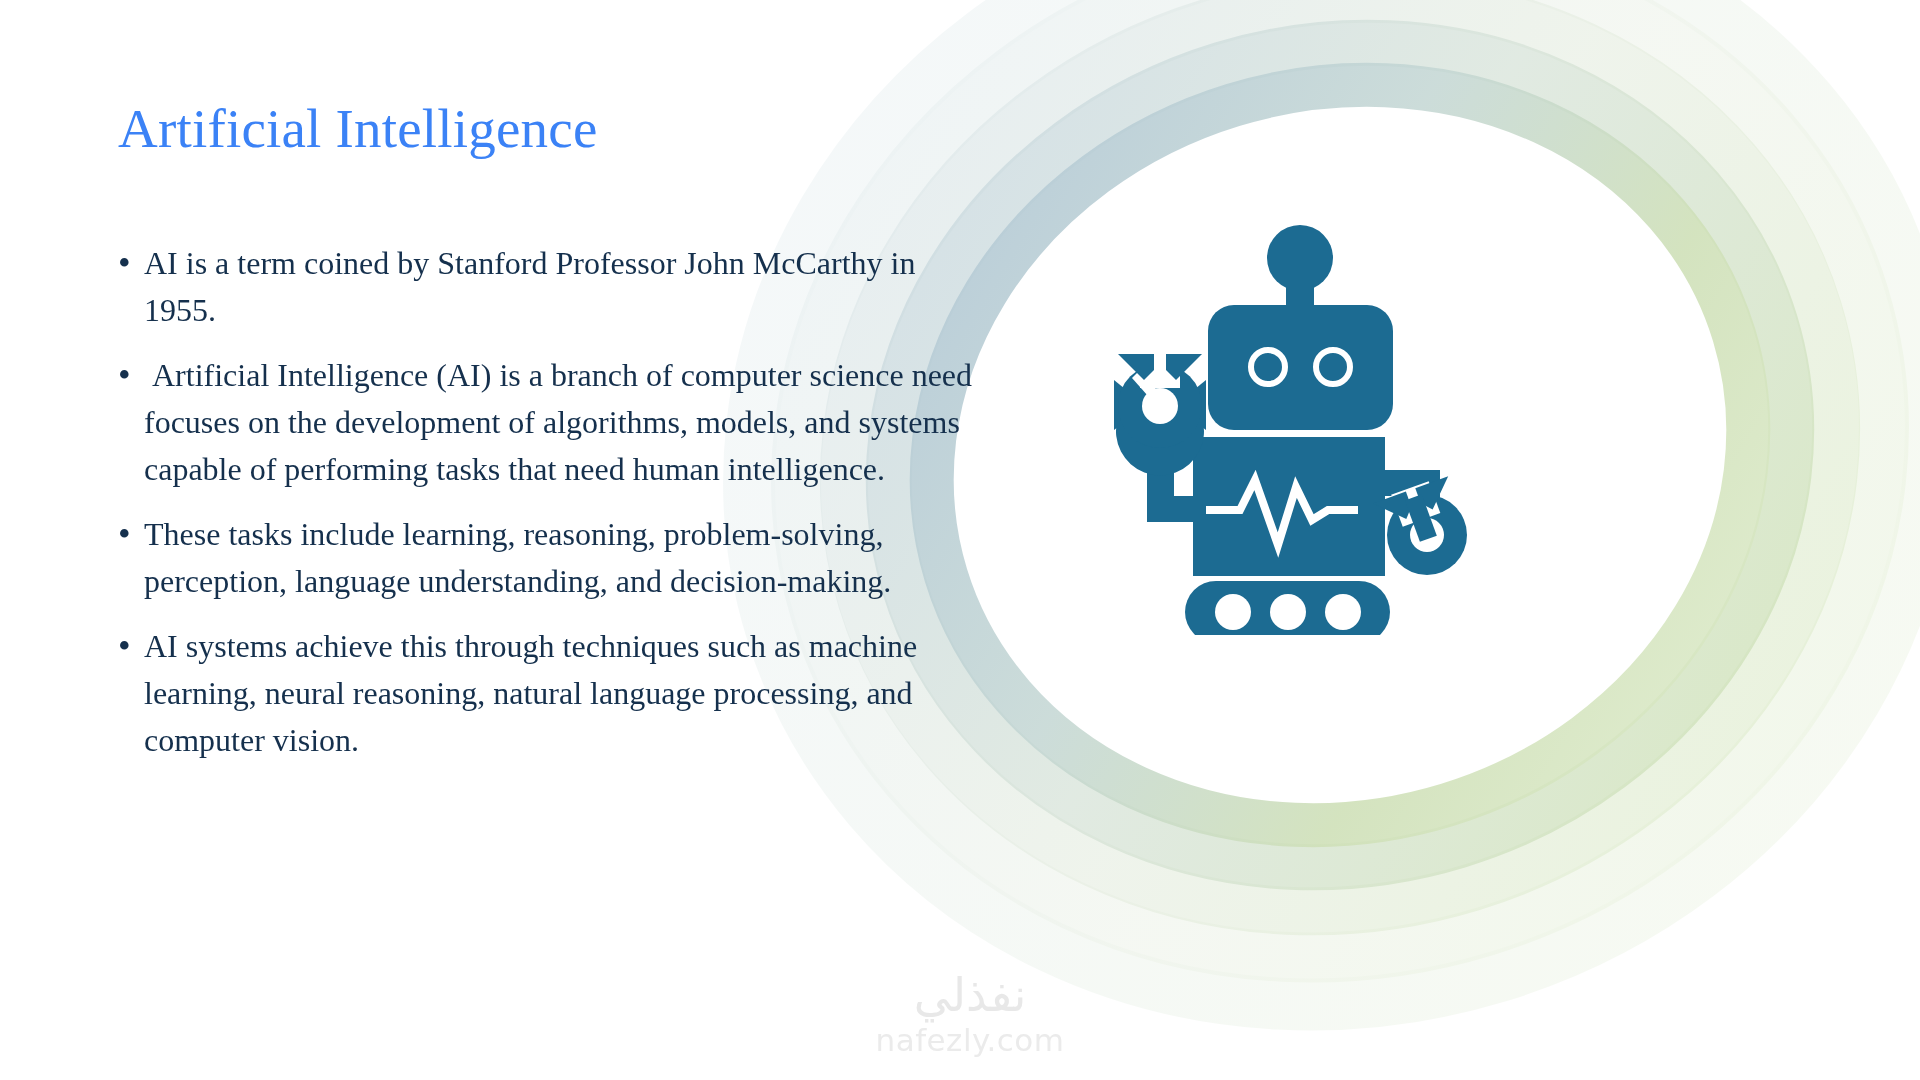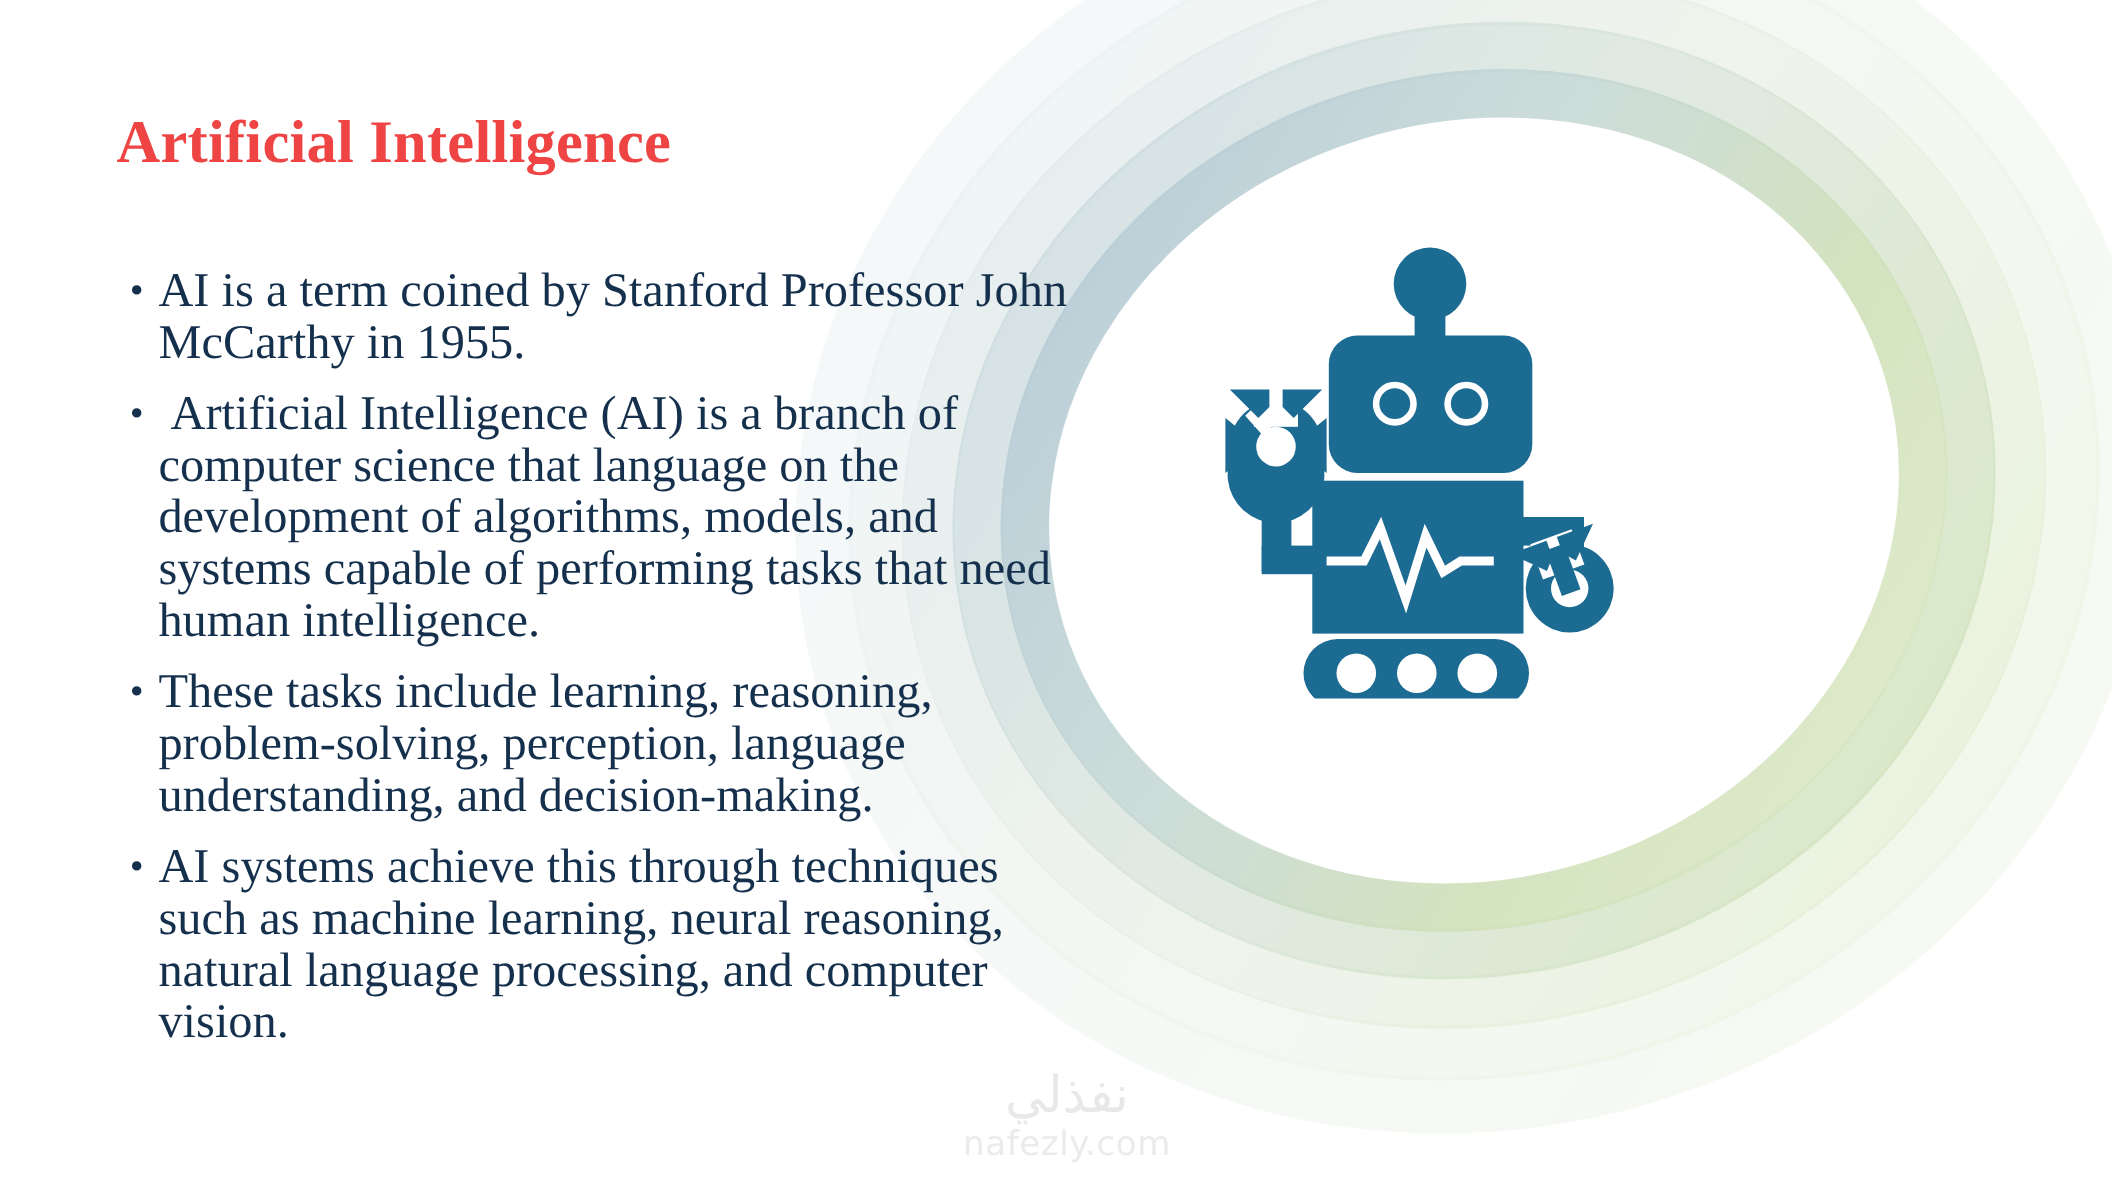--- a/index.html
+++ b/index.html
@@ -30,26 +30,26 @@
     top: 0;
     left: 0;
     width: 1920px;
     height: 1080px;
     pointer-events: none;
   }
 
   
   #title {
     position: absolute;
-    left: 106px;
+    left: 118px;
     top: 100px;
     font-size: 55px;
     line-height: 1.05;
-    color: #ef4444;
-    font-weight: 700;
+    color: #3b82f6;
+    font-weight: 400;
     letter-spacing: 0.2px;
     white-space: nowrap;
   }
 
   
   #bullets {
     position: absolute;
     left: 112px;
     top: 240px;
     width: 880px;
@@ -64,21 +64,21 @@
     width: 32px;
     font-size: 36px;
     line-height: 47px;
     color: #15304d;
     text-align: left;
     padding-left: 6px;
     box-sizing: border-box;
   }
   .bullet-text {
     flex: 1 1 auto;
-    font-size: 44px;
+    font-size: 32px;
     line-height: 47px;
     color: #15304d;
     white-space: pre-wrap;
   }
 
   
   #watermark {
     position: absolute;
     left: 820px;
     top: 968px;
@@ -160,21 +160,21 @@
 
   <div id="bullets">
 
     <div class="bullet-row">
       <span class="bullet-dot">•</span>
       <span class="bullet-text">AI is a term coined by Stanford Professor John McCarthy in 1955.</span>
     </div>
 
     <div class="bullet-row">
       <span class="bullet-dot">•</span>
-      <span class="bullet-text"> Artificial Intelligence (AI) is a branch of computer science that language on the development of algorithms, models, and systems capable of performing tasks that need human intelligence.</span>
+      <span class="bullet-text"> Artificial Intelligence (AI) is a branch of computer science need focuses on the development of algorithms, models, and systems capable of performing tasks that need human intelligence.</span>
     </div>
 
     <div class="bullet-row">
       <span class="bullet-dot">•</span>
       <span class="bullet-text">These tasks include learning, reasoning, problem-solving, perception, language understanding, and decision-making.</span>
     </div>
 
     <div class="bullet-row">
       <span class="bullet-dot">•</span>
       <span class="bullet-text">AI systems achieve this through techniques such as machine learning, neural reasoning, natural language processing, and computer vision.</span>

